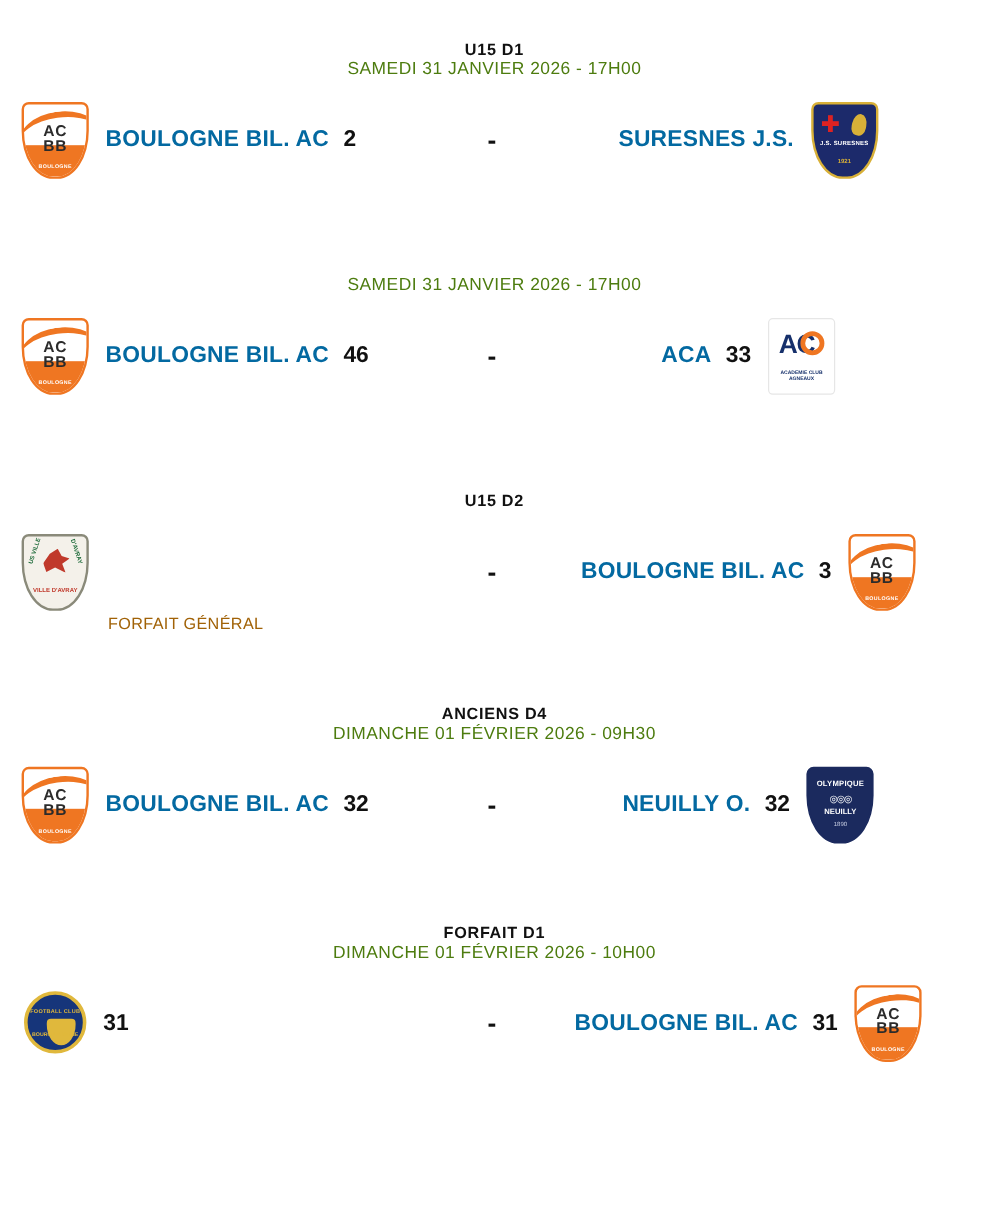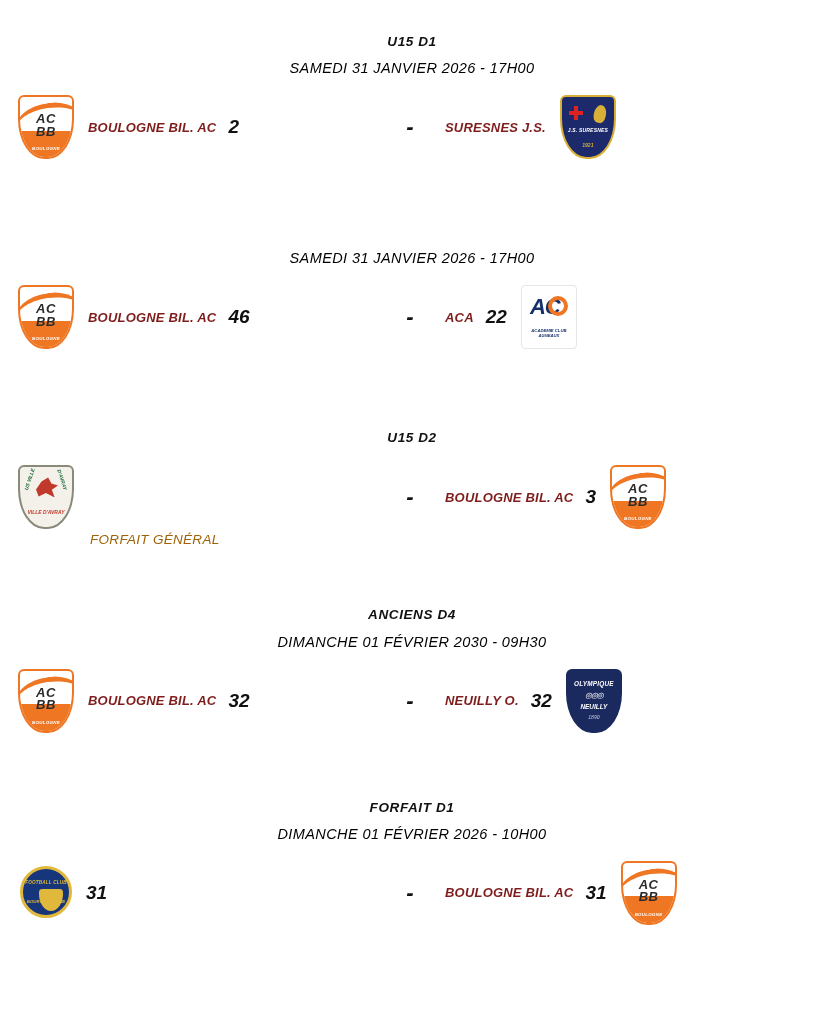--- a/index.html
+++ b/index.html
@@ -13,21 +13,20 @@
     font-family: "Liberation Sans", sans-serif;
     color: #1a1a1a;
     overflow: hidden;
   }
 
   .fixtures {
     width: 824px;
     padding-top: 34px;
     display: flex;
     flex-direction: column;
-    font-style: italic;
   }
 
   .fixture {
     width: 100%;
     display: flex;
     flex-direction: column;
     align-items: center;
   }
 
   .competition {
@@ -39,51 +38,50 @@
     line-height: 1.2;
   }
   .competition .sub {
     display: block;
     font-size: 13.5px;
     font-weight: bold;
     letter-spacing: 0.6px;
   }
 
   .datetime {
-    margin-top: 10px;
     font-size: 14.5px;
     font-weight: normal;
     letter-spacing: 0.4px;
-    color: #000000;
+    color: #4d7c0f;
   }
 
   .match {
     margin-top: 12px;
     width: 100%;
     display: flex;
     align-items: center;
     position: relative;
     min-height: 78px;
   }
 
   .side {
     display: flex;
     align-items: center;
     flex: 1 1 0;
     min-width: 0;
   }
   .side.home { justify-content: flex-start; padding-left: 18px; }
-  .side.away { justify-content: flex-start; padding-right: 22px; }
+  .side.away { justify-content: center; padding-right: 22px; }
 
   .team-name {
-    font-size: 13px;
+    font-size: 19px;
     font-weight: bold;
     letter-spacing: 0.2px;
     white-space: nowrap;
-    color: #7f1d1d;
+    color: #0369a1;
   }
   .score {
     font-size: 19px;
     font-weight: bold;
     margin-left: 12px;
     color: #111;
     white-space: nowrap;
   }
   .side.home .team-name { margin-left: 14px; }
   .side.away .team-name { margin-right: 0; }
@@ -396,21 +394,21 @@
             <div class="acbb-text"><span>AC</span><br><span>BB</span></div>
             <div class="acbb-sub">BOULOGNE</div>
           </div>
         </div>
         <span class="team-name">BOULOGNE BIL. AC</span>
         <span class="score">46</span>
       </div>
       <div class="separator">-</div>
       <div class="side away">
         <span class="team-name">ACA</span>
-        <span class="score">22</span>
+        <span class="score">33</span>
         <div class="crest crest-aca" style="margin-left:14px">
           <div class="shield">
             <div class="aca-mark">AC</div>
             <div class="aca-ring"></div>
             <div class="aca-text">ACADEMIE
 CLUB AGNEAUX</div>
           </div>
         </div>
       </div>
     </div>
@@ -450,21 +448,21 @@
     </div>
     <div class="note">FORFAIT GÉNÉRAL</div>
   </div>
 
   <div class="spacer-lg"></div>
 
   <div class="fixture">
     <div class="competition">
       <span>ANCIENS D4</span>
     </div>
-    <div class="datetime">DIMANCHE 01 FÉVRIER 2030 - 09H30</div>
+    <div class="datetime">DIMANCHE 01 FÉVRIER 2026 - 09H30</div>
     <div class="match">
       <div class="side home">
         <div class="crest crest-acbb">
           <div class="shield">
             <div class="acbb-bottom"></div>
             <div class="acbb-swoosh"></div>
             <div class="acbb-text"><span>AC</span><br><span>BB</span></div>
             <div class="acbb-sub">BOULOGNE</div>
           </div>
         </div>

